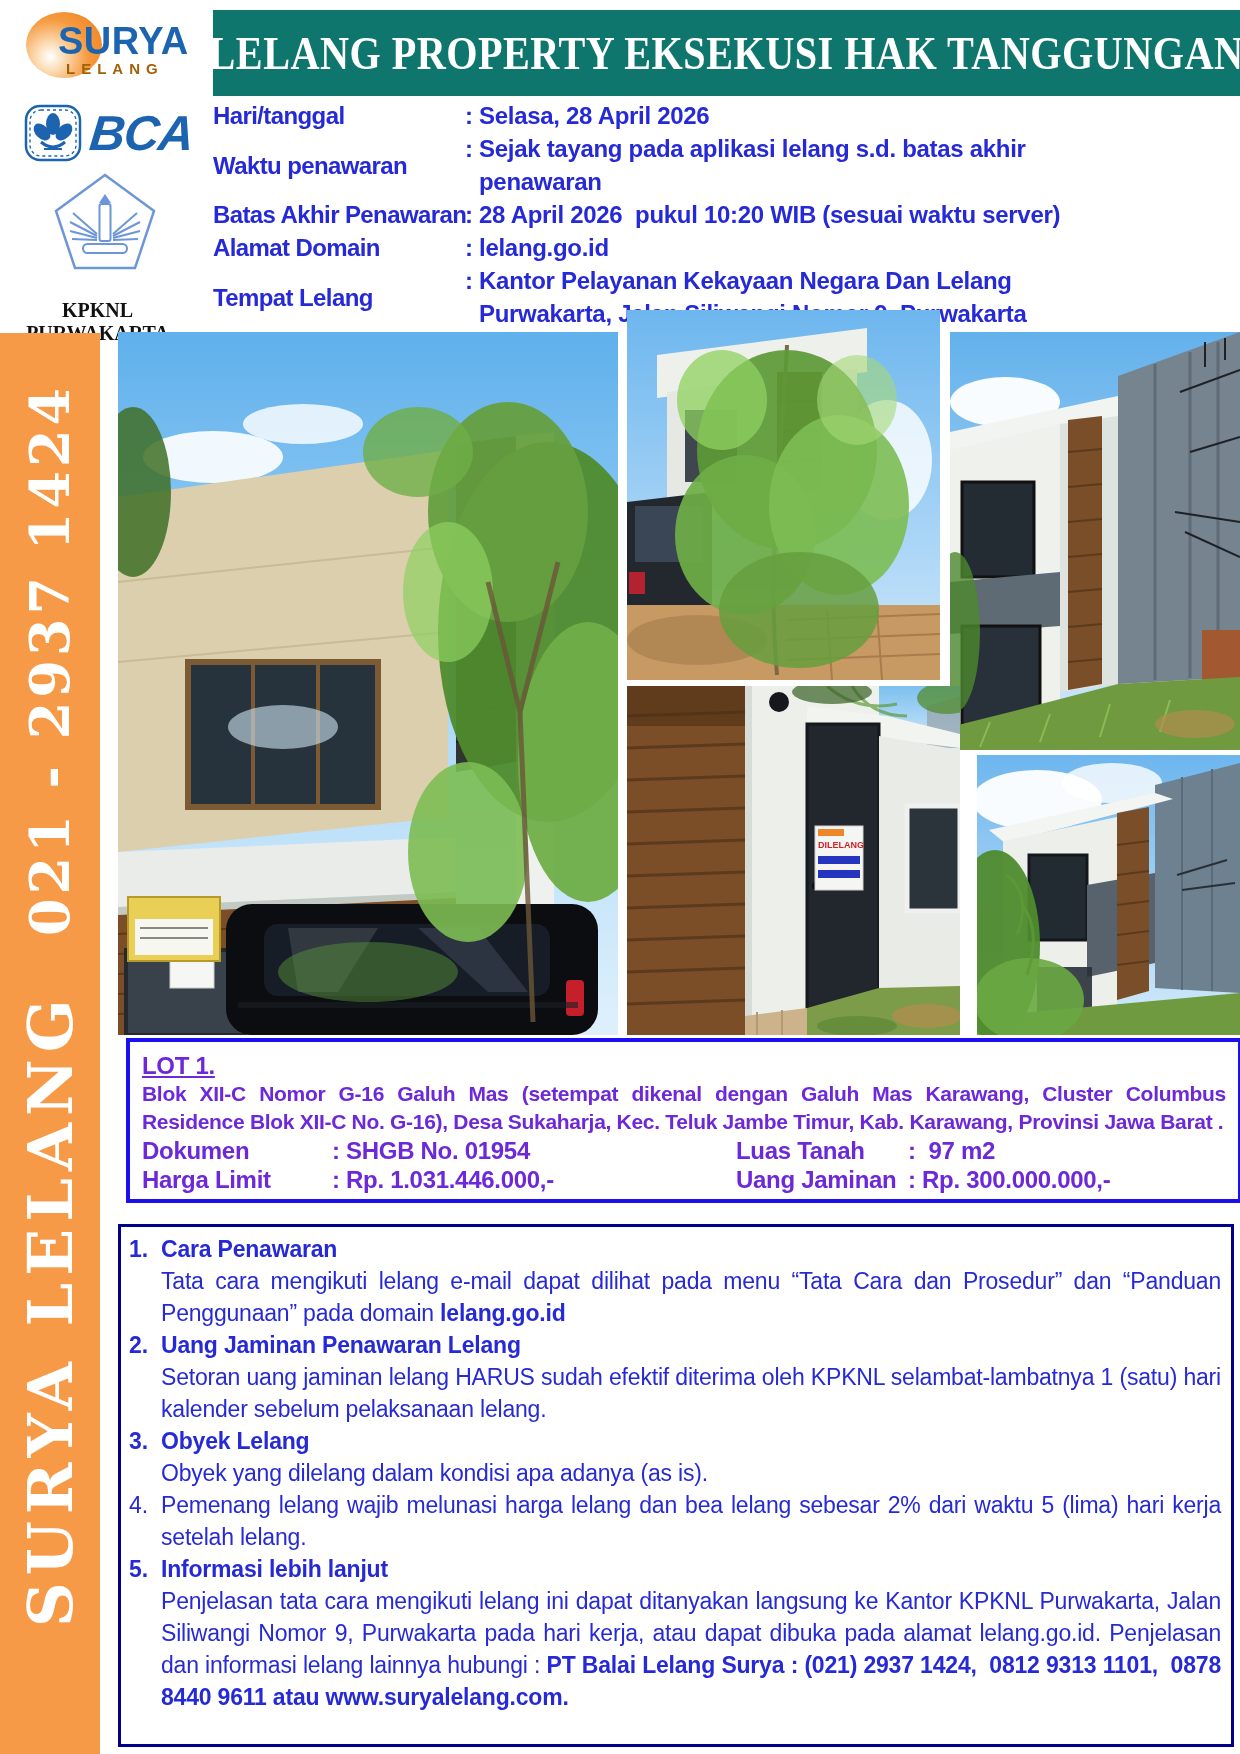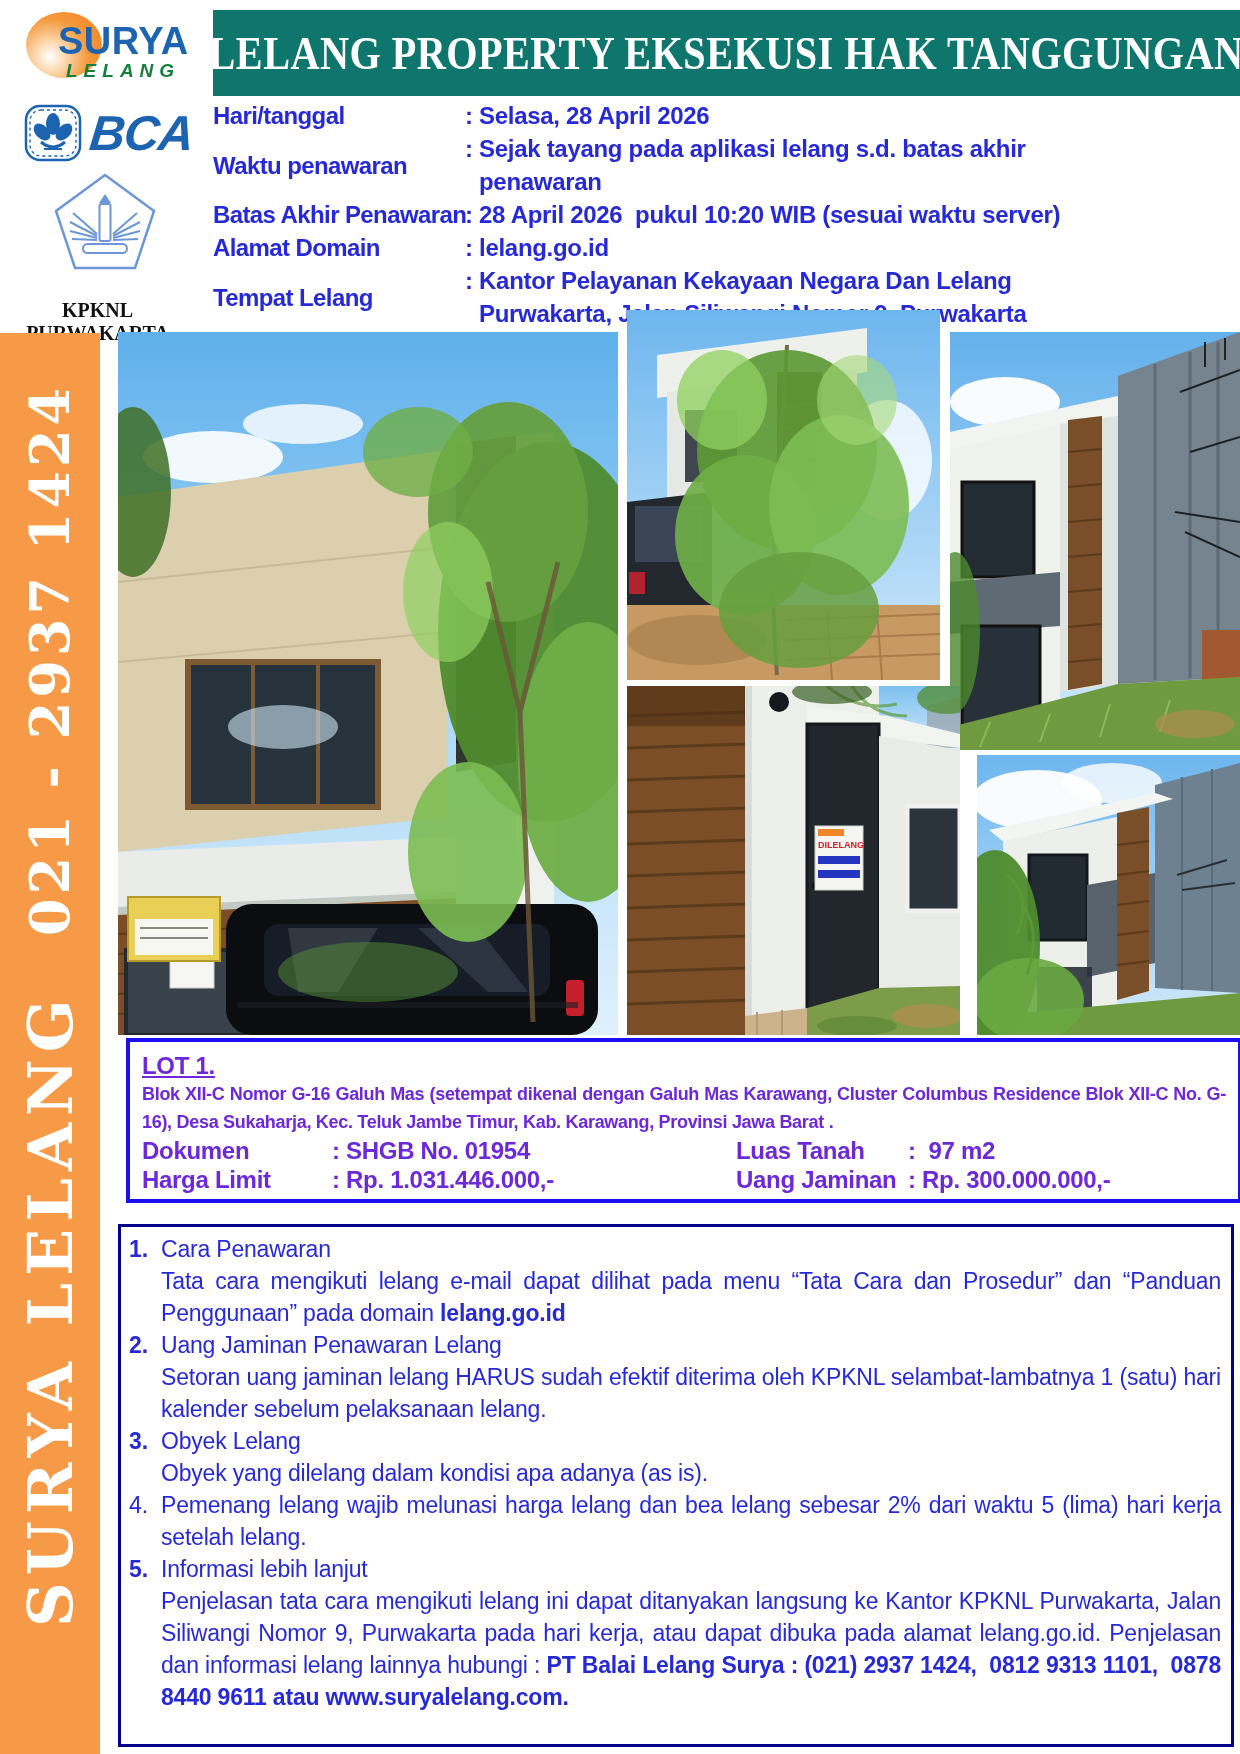--- a/index.html
+++ b/index.html
@@ -9,22 +9,22 @@
   
   .banner{position:absolute;left:213px;top:10px;width:1027px;height:86px;background:#0f766e;
           display:flex;align-items:center;justify-content:center;}
   .banner-text{font-family:"Liberation Serif",serif;font-weight:700;color:#ffffff;font-size:41px;
                letter-spacing:.5px;transform:scale(.98,1.12);white-space:nowrap;}
 
   .surya-logo{position:absolute;left:26px;top:8px;width:170px;height:86px;}
   .surya-egg{position:absolute;left:0;top:4px;width:76px;height:66px;border-radius:50%;
              background:radial-gradient(circle at 32% 68%, #ffffff 0%, #fcd9b0 22%, #f59a3e 55%, #ee7f1d 100%);}
   .surya-word{position:absolute;left:32px;top:12px;font-size:38px;font-weight:900;color:#1d64b0;letter-spacing:.5px;}
-  .surya-sub{position:absolute;left:40px;top:52px;font-size:19px;font-weight:700;font-style:italic;
-             color:#15803d;letter-spacing:6px;}
+  .surya-sub{position:absolute;left:40px;top:52px;font-size:15px;font-weight:700;
+             color:#a16207;letter-spacing:6px;}
 
   .bca-logo{position:absolute;left:22px;top:98px;width:180px;height:70px;display:flex;align-items:center;}
   .bca-word{font-size:49px;font-weight:900;font-style:italic;color:#1d64b0;transform:skewX(-6deg);
             margin-left:6px;letter-spacing:-1px;}
 
   .kpknl-logo{position:absolute;left:52px;top:172px;}
   .kpknl-label{position:absolute;left:0;top:299px;width:195px;text-align:center;
                font-family:"Liberation Serif",serif;font-weight:700;font-size:20px;color:#111;}
 
   
@@ -42,35 +42,35 @@
   .v-brand{top:960px;height:700px;font-size:62px;letter-spacing:7px;}
 
   
   .photo{position:absolute;overflow:hidden;}
   .photo svg{display:block;width:100%;height:100%;}
 
   
   .lot-box{position:absolute;left:126px;top:1038px;width:1116px;box-sizing:border-box;
            border:4px solid #1c0ff2;padding:10px 12px 5px 12px;color:#6d28d9;font-weight:700;}
   .lot-title{font-size:24px;line-height:28px;text-decoration:underline;letter-spacing:-0.3px;}
-  .lot-desc{font-size:18px;line-height:28px;text-align:justify;letter-spacing:-0.3px;}
+  .lot-desc{font-size:21px;line-height:28px;text-align:justify;letter-spacing:-0.3px;}
   .lot-row{display:flex;font-size:24px;line-height:29px;letter-spacing:-0.3px;}
   .lf1{width:190px;flex:none;}
   .lv1{width:380px;flex:none;white-space:pre-wrap;}
   .lf2{width:172px;flex:none;margin-left:24px;}
   .lv2{flex:1;white-space:pre-wrap;}
 
   
   .terms-box{position:absolute;left:118px;top:1224px;width:1116px;height:523px;box-sizing:border-box;
              border:3px solid #00008c;padding:6px 10px 6px 8px;color:#2629d6;font-size:23px;line-height:32px;}
   .term{display:flex;}
   .t-num{width:32px;flex:none;font-weight:700;}
   .t-num.plain{font-weight:400;}
   .t-content{flex:1;}
-  .t-head{display:block;font-weight:400;letter-spacing:-0.2px;}
+  .t-head{display:block;font-weight:700;letter-spacing:-0.2px;}
   .t-body{text-align:justify;letter-spacing:-0.2px;}
   .t-body b{white-space:pre-wrap;}
 </style>
 </head>
 <body>
 
 <div class="page">
 
   <div class="banner">
     <div class="banner-text">LELANG PROPERTY EKSEKUSI HAK TANGGUNGAN</div>

